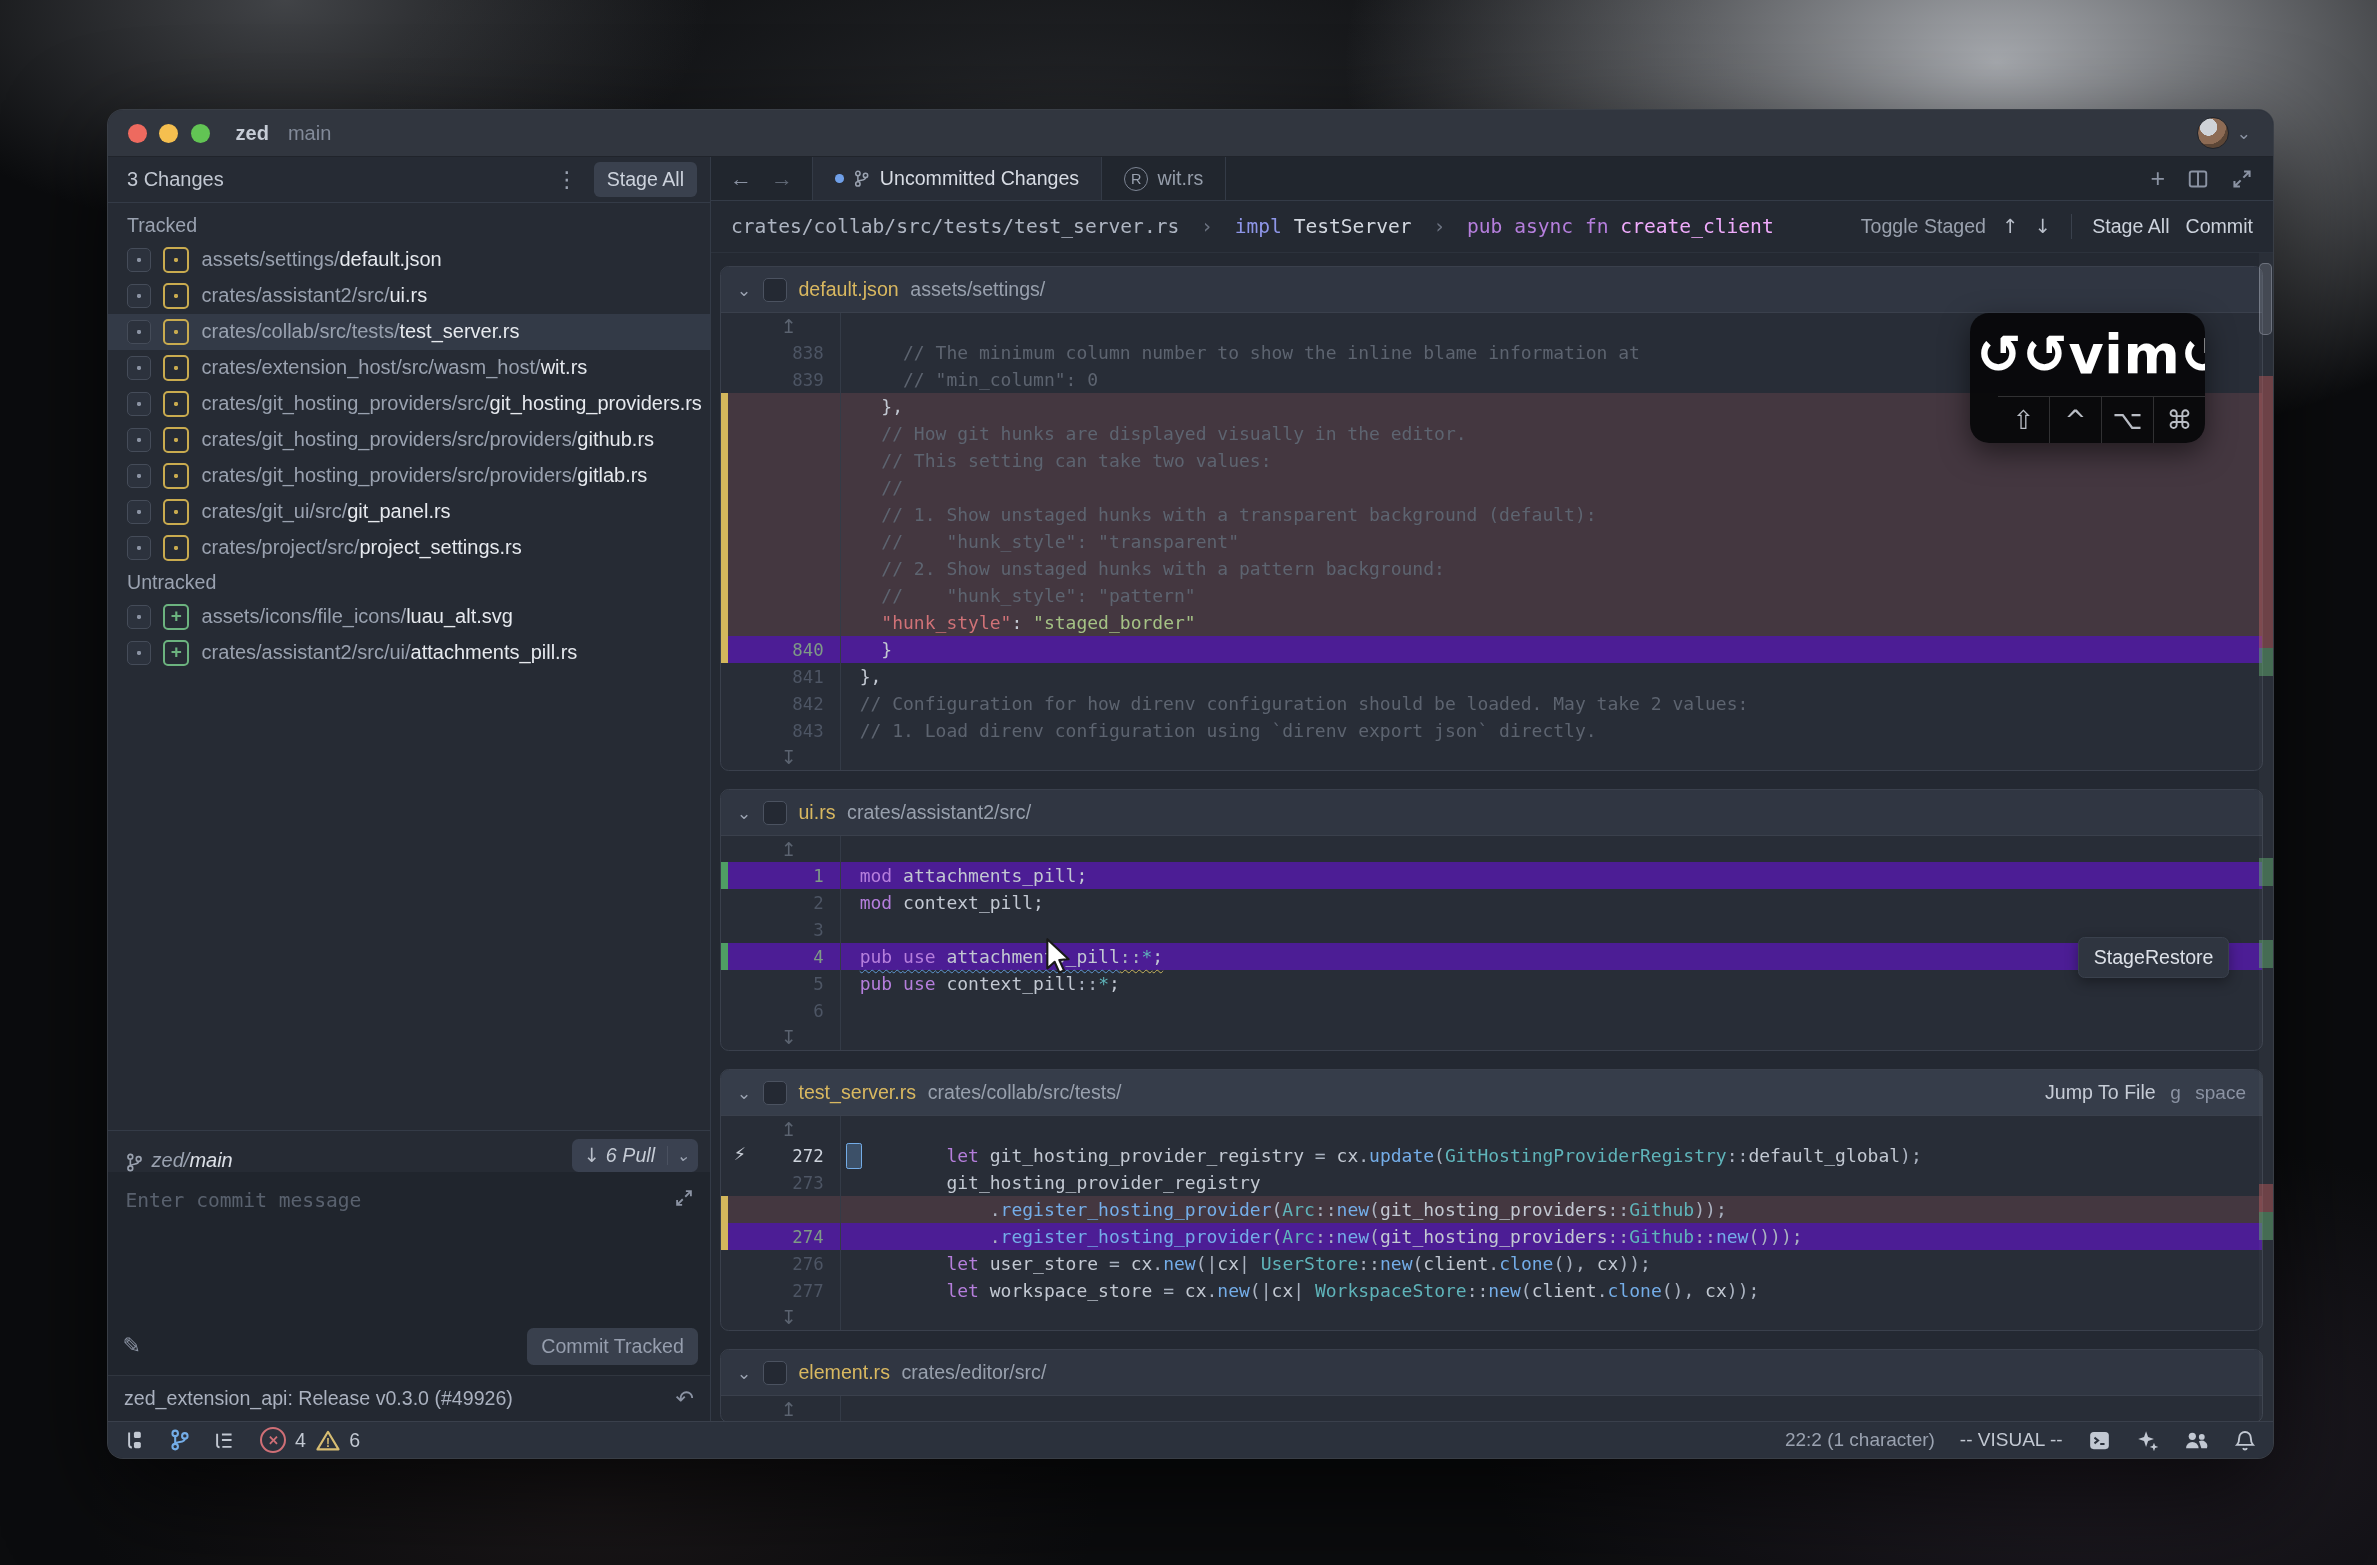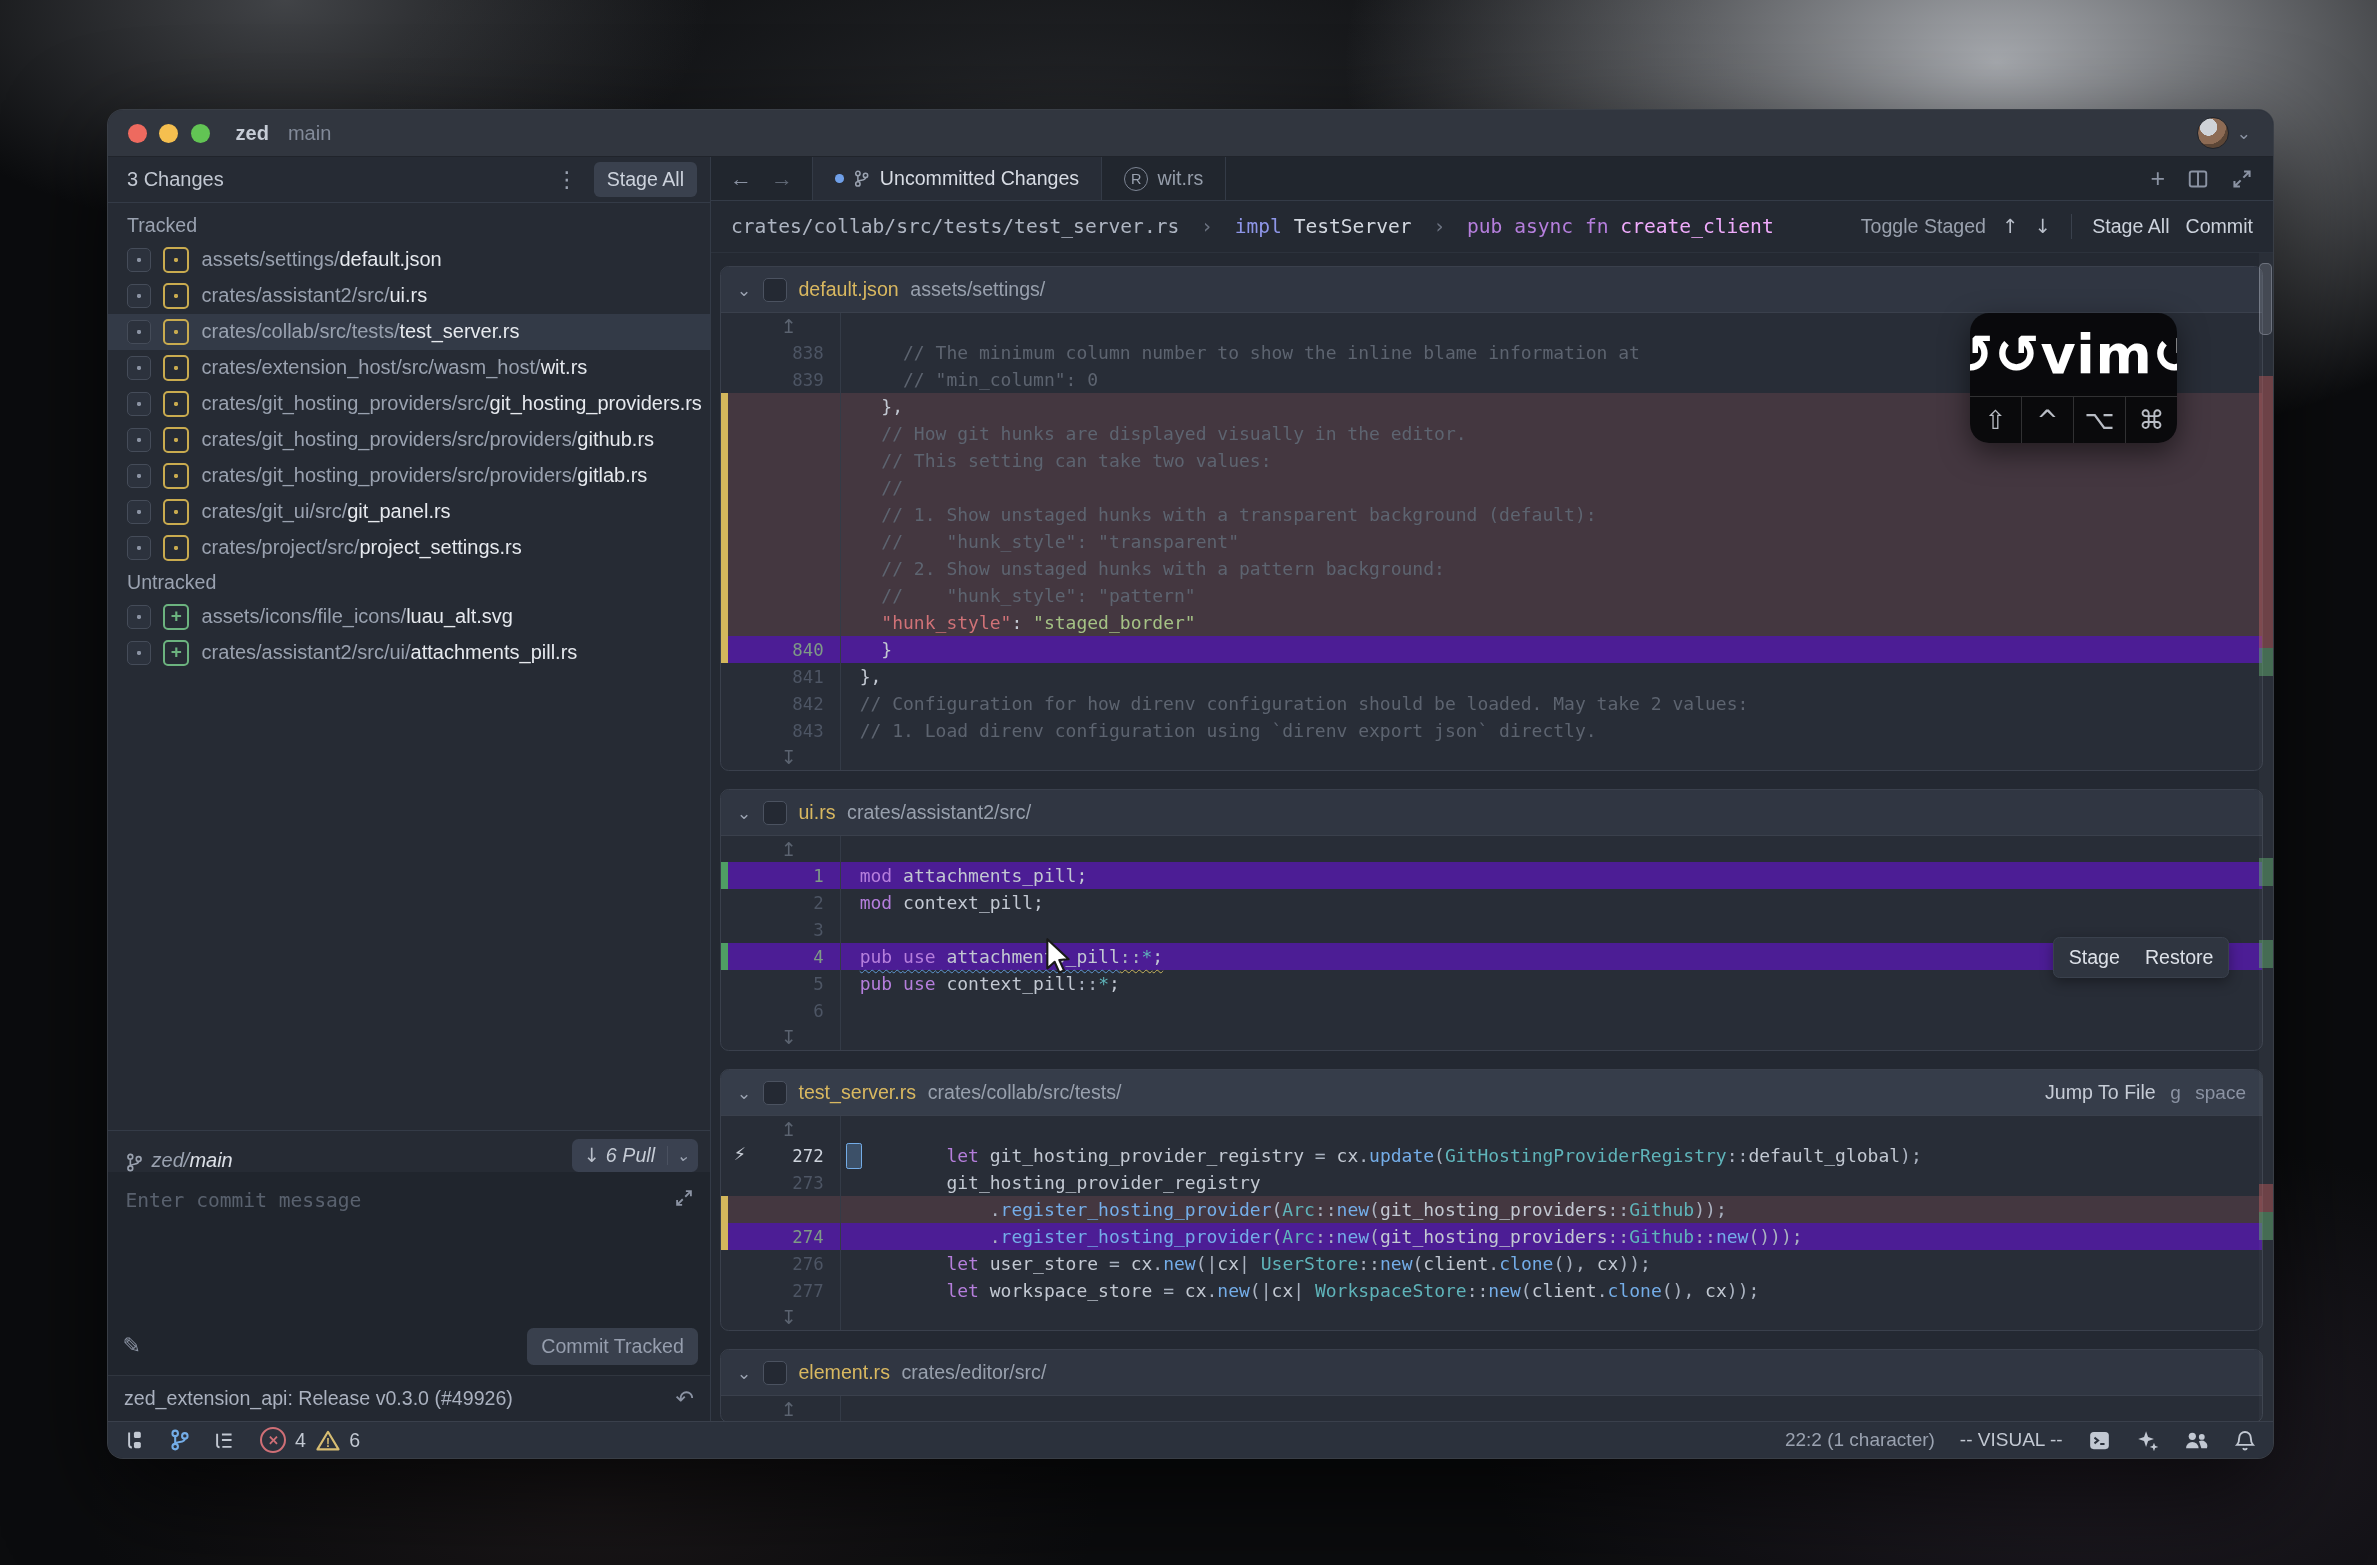--- a/index.html
+++ b/index.html
@@ -103,37 +103,37 @@
   .code{flex:1;border-left:0.7px solid #343b47;padding-left:19px;font-family:"DejaVu Sans Mono",monospace;
         font-size:18px;line-height:27px;white-space:pre;position:relative;color:#c2c8d2;}
   .row.add{background:#4c1d95;}
   .row.del{background:#443740;}
   .t-kw{color:#b57edc}.t-fn{color:#74ade8}.t-ty{color:#5fb4ba}.t-st{color:#a5c285}
   .t-cm{color:#5d6470}.t-ke{color:#d07277}.t-tx{color:#c2c8d2}.t-pu{color:#aab2c0}
   .sqb{text-decoration:underline;text-decoration-style:wavy;text-decoration-color:#5f97d2;text-decoration-thickness:1.4px;text-underline-offset:5.8px;}
   .sqy{text-decoration:underline;text-decoration-style:wavy;text-decoration-color:#c8b45e;text-decoration-thickness:1.4px;text-underline-offset:5.8px;}
   .vcursor{position:absolute;left:5.8px;top:1.4px;width:13.8px;height:24px;background:rgba(116,173,232,.28);border:1.4px solid #74ade8;border-radius:2.2px;}
   .hoverpill{position:absolute;right:33px;top:-5.8px;background:#2f3540;border:0.7px solid #3a414d;border-radius:6.5px;
-       padding:5.8px 14.5px;display:flex;gap:25px;font-family:"Liberation Sans",sans-serif;font-size:19.6px;color:#dde1e8;z-index:5;box-shadow:0 4.3px 13px rgba(0,0,0,.35);}
+       padding:5.8px 14.5px;display:flex;font-family:"Liberation Sans",sans-serif;font-size:19.6px;color:#dde1e8;z-index:5;box-shadow:0 4.3px 13px rgba(0,0,0,.35);}
   
   .vscroll{position:absolute;right:0;top:0;bottom:0;width:14.5px;background:rgba(255,255,255,.03);}
   .vthumb{position:absolute;right:1.4px;top:10px;width:11px;height:70px;border-radius:5px;background:rgba(205,213,226,.16);border:0.7px solid rgba(205,213,226,.3);}
   .mark{position:absolute;right:0;width:14.5px;}
   
   .statusbar{height:36px;flex:none;background:#2b313c;border-top:0.7px solid #3a404c;display:flex;align-items:center;padding:0 17.4px;color:#c2c8d2;}
   .sb-ico{display:flex;align-items:center;gap:22px;}
   .diag{display:flex;align-items:center;gap:8.7px;margin-left:25px;font-size:19.6px;color:#c2c8d2;}
   .errico{width:22px;height:22px;border-radius:50%;border:2.2px solid #cf6f76;color:#cf6f76;font-size:13px;display:flex;align-items:center;justify-content:center;font-weight:bold;}
   .warntri{position:relative;width:26px;height:22.5px;}
   .warntri svg{display:block}
   .status-right{margin-left:auto;display:flex;align-items:center;gap:25px;}
   .pos{font-size:19px;color:#9aa2b0;}
   .mode{font-size:19px;color:#c2c8d2;}
   
-  .keycast{position:absolute;left:1970px;top:313px;width:207px;height:130px;background:rgba(8,8,10,.96);border-radius:19px;color:#fff;display:flex;flex-direction:column;overflow:hidden;box-shadow:0 10px 29px rgba(0,0,0,.5);}
+  .keycast{position:absolute;left:1970px;top:313px;width:207px;height:130px;background:rgba(8,8,10,.96);border-radius:19px;color:#fff;display:flex;flex-direction:column;overflow:hidden;box-shadow:0 10px 29px rgba(0,0,0,.5);padding-left:28px;}
   .kc-top{flex:1;display:flex;align-items:center;justify-content:center;font-family:"DejaVu Sans",sans-serif;font-size:54px;font-weight:600;letter-spacing:0.7px;}
   .kc-mods{height:46px;display:flex;border-top:1.1px solid rgba(255,255,255,.16);}
   .kc-mod{flex:1;display:flex;align-items:center;justify-content:center;font-family:"DejaVu Sans",sans-serif;font-size:26px;color:#b9bdc5;}
   .kc-mod + .kc-mod{border-left:1.1px solid rgba(255,255,255,.16);}
   .cursorptr{position:absolute;left:1042px;top:936px;z-index:50;}
   svg.icon{display:block;}
 </style>
 </head>
 <body>
 

